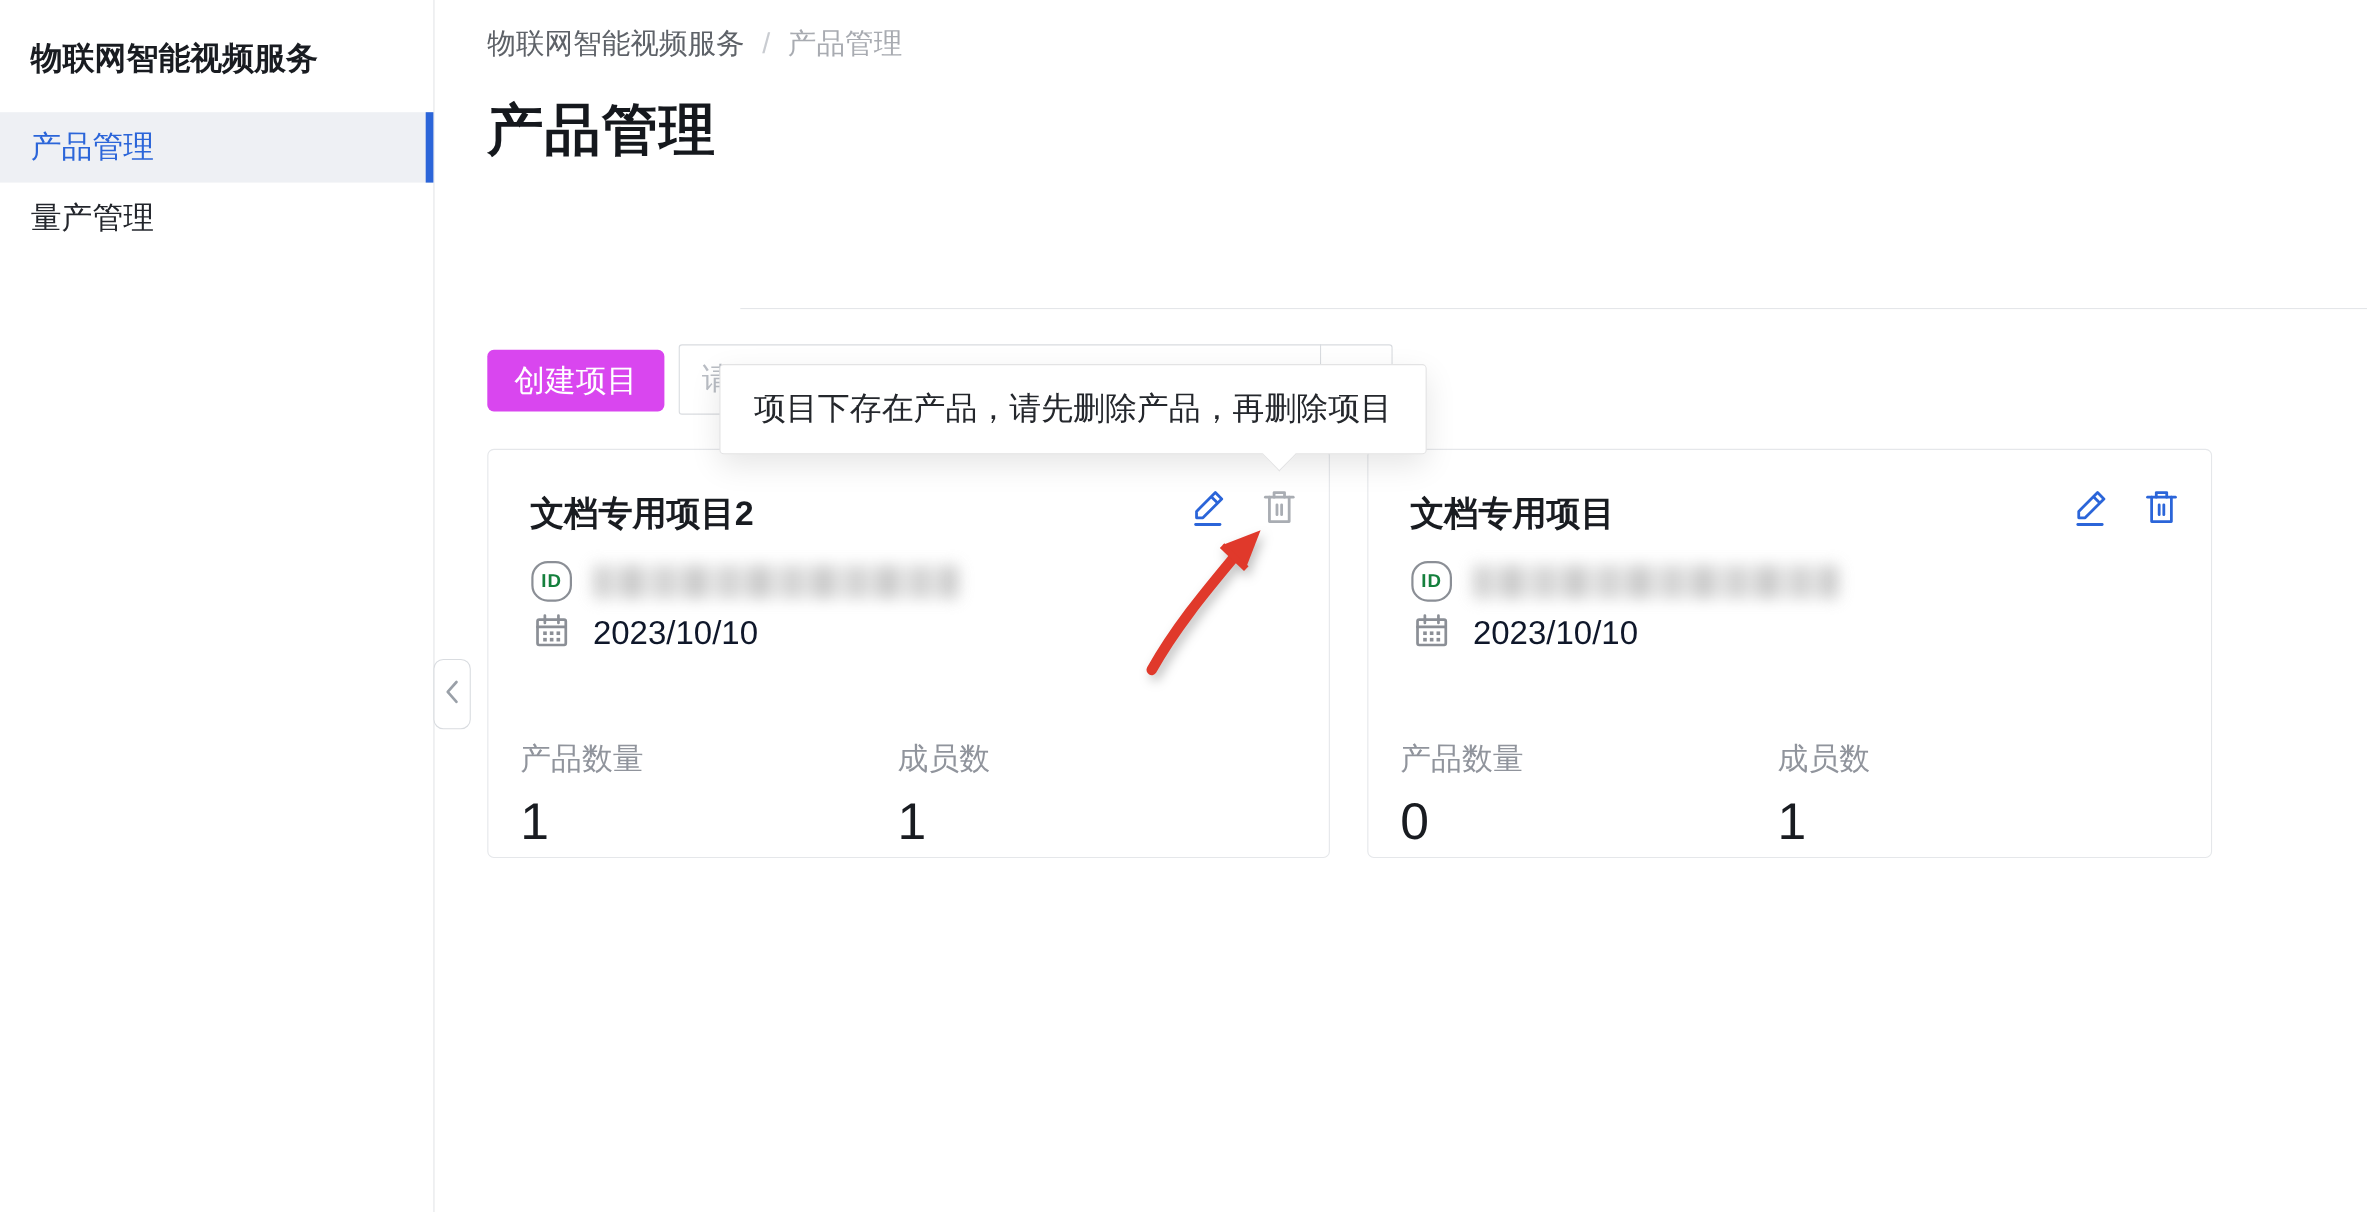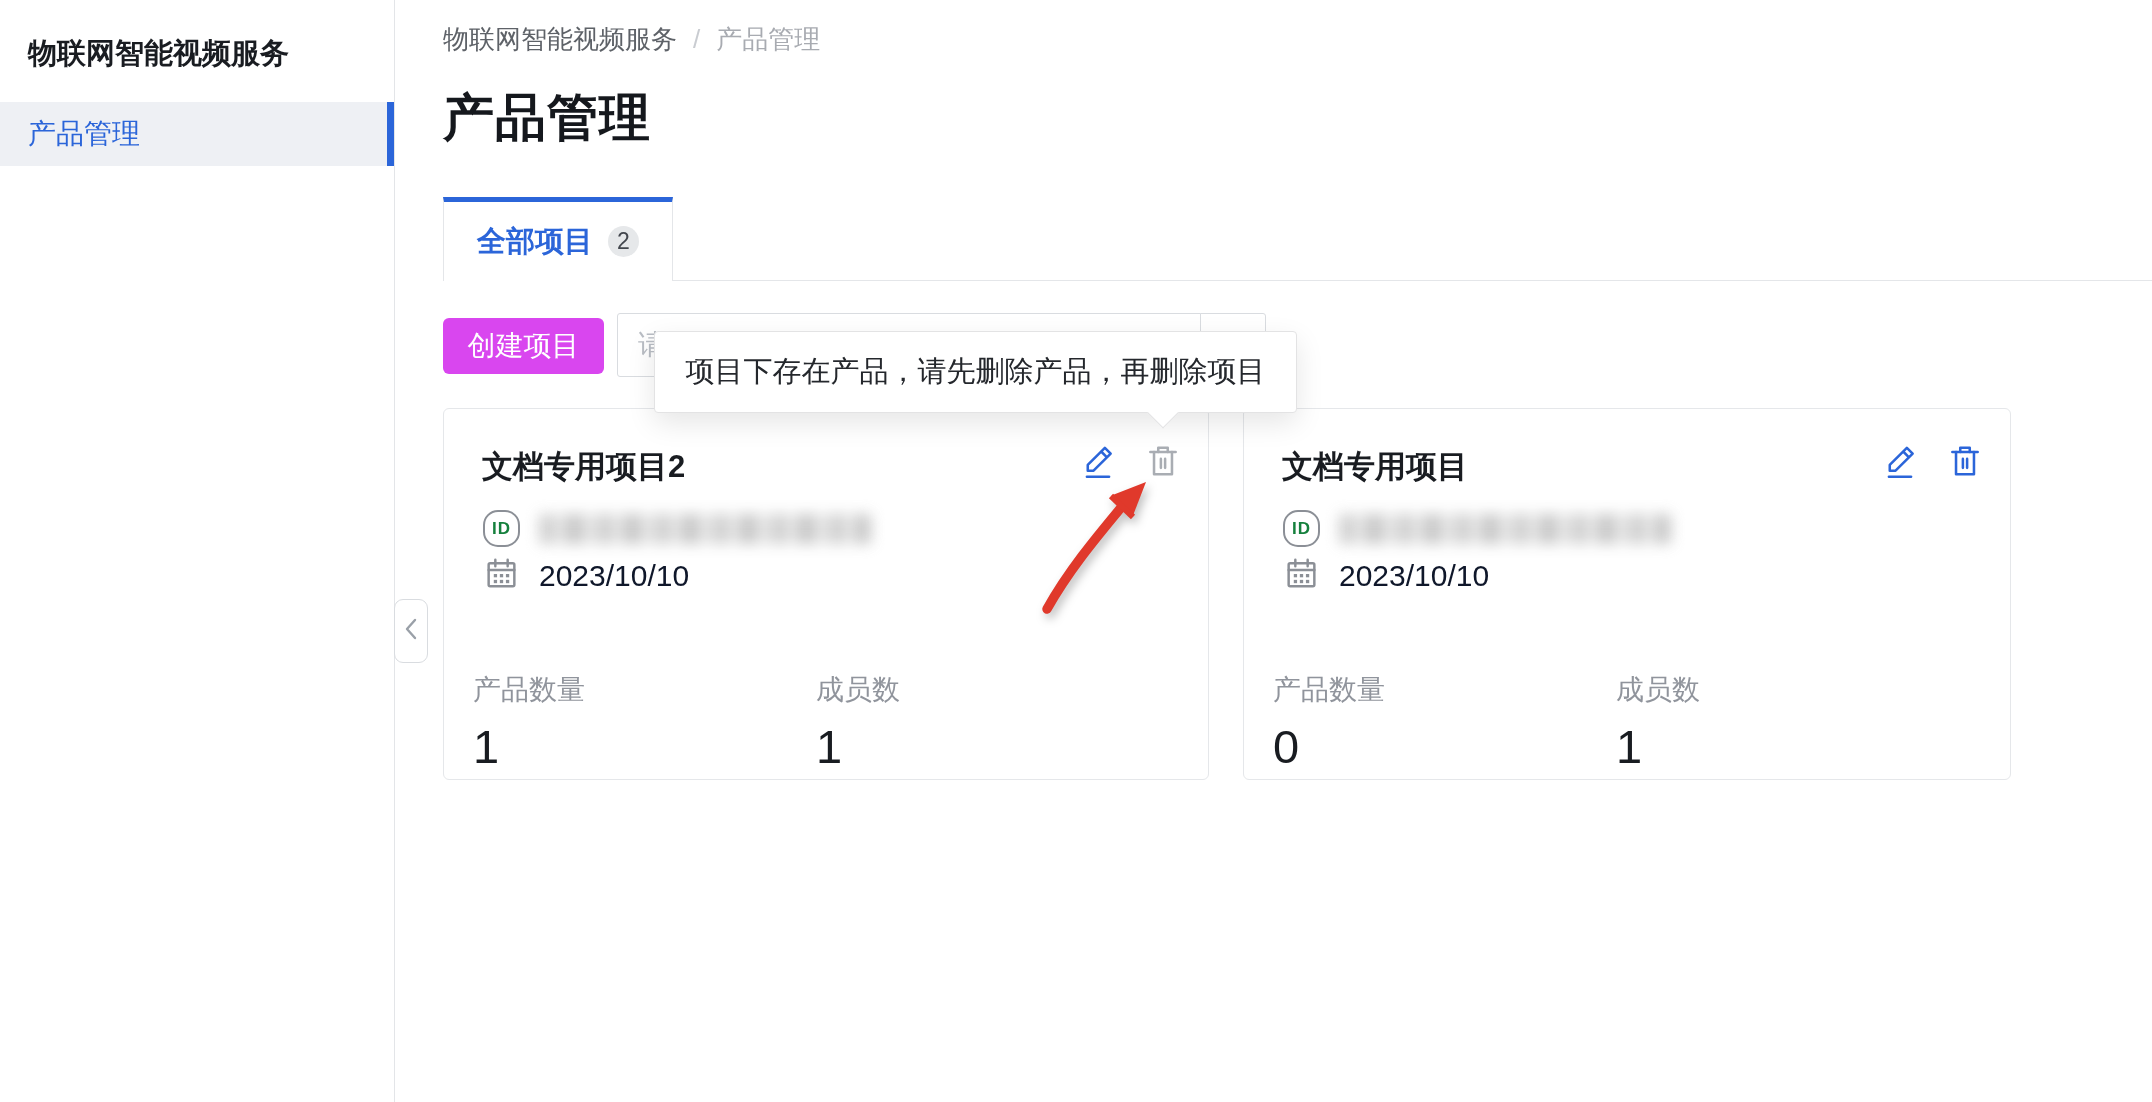--- a/index.html
+++ b/index.html
@@ -91,43 +91,42 @@
 
 <div class="stage">
 
   <div class="sidebar">
     <div class="sidebar-title">物联网智能视频服务</div>
     <div class="menu">
       <div class="menu-item active">
         <span>产品管理</span>
         <span class="active-bar"></span>
       </div>
+      <div class="menu-item">
+        <span>量产管理</span>
+      </div>
     </div>
   </div>
 
   <div class="collapse-handle">
     <span>
       <svg width="18" height="28" viewBox="0 0 18 28" fill="none">
         <polyline points="13,5 5,14 13,23" stroke="#9aa0a8" stroke-width="2.4" stroke-linecap="round" stroke-linejoin="round"></polyline>
       </svg>
     </span>
   </div>
 
   <div class="breadcrumb">
     <span class="crumb-root">物联网智能视频服务</span>
     <span class="crumb-sep">/</span>
     <span class="crumb-cur">产品管理</span>
   </div>
 
   <div class="page-title">产品管理</div>
 
-  <div class="tab">
-    <span class="tab-label">全部项目</span>
-    <span class="tab-badge">2</span>
-  </div>
   <div class="tab-divider"></div>
 
   <button class="create-btn">创建项目</button>
   <input class="search-input" type="text" placeholder="请" style="">
   <button class="search-btn">
     <span>
       <svg width="34" height="34" viewBox="0 0 36 36" fill="none">
         <circle cx="15.5" cy="15.5" r="8.5" stroke="#2f3338" stroke-width="2.6"></circle>
         <path d="M22 22 L29 29" stroke="#2f3338" stroke-width="2.6" stroke-linecap="round"></path>
       </svg>

